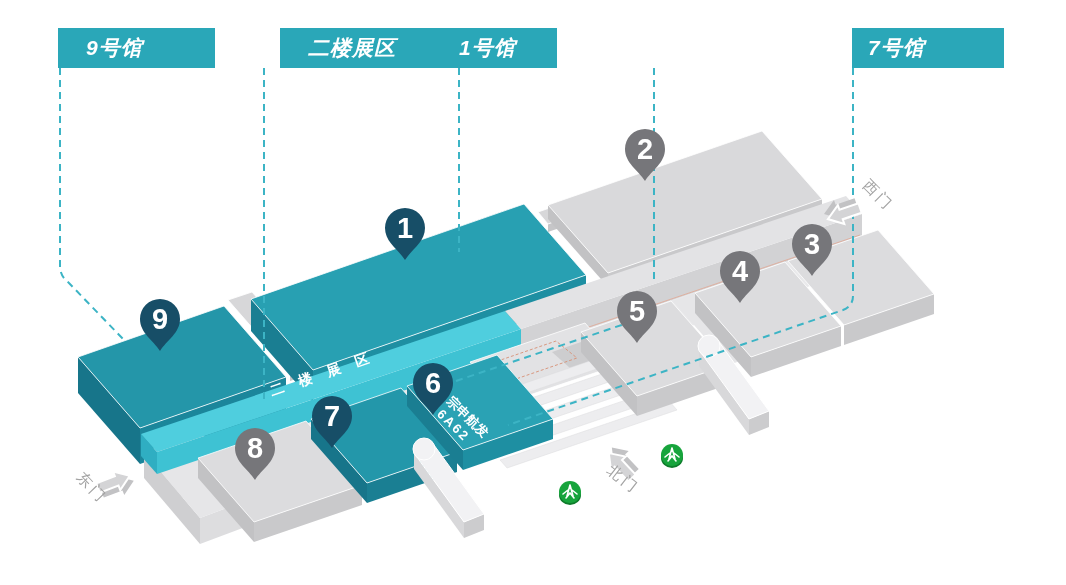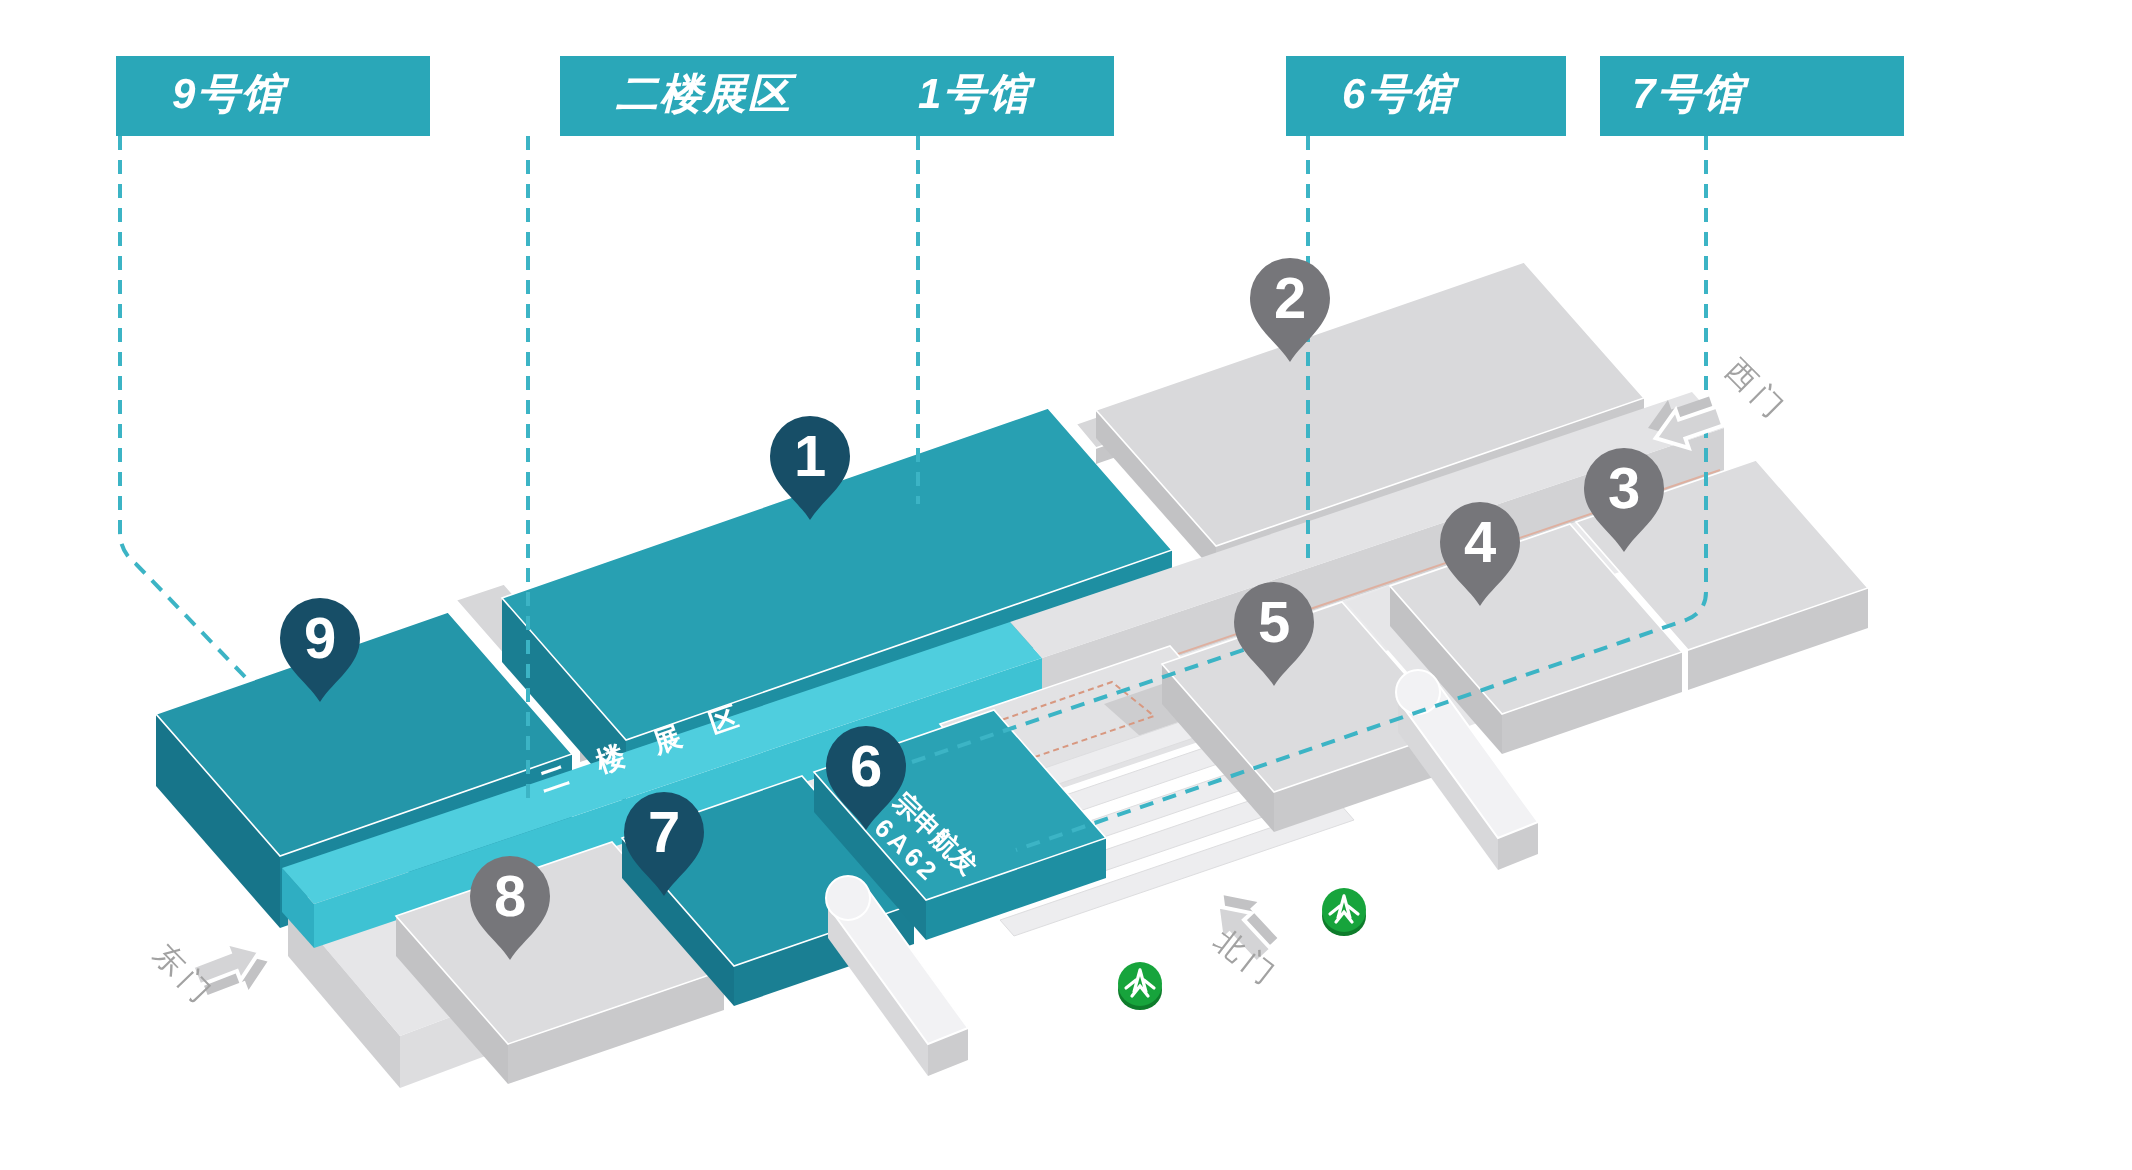--- a/index.html
+++ b/index.html
@@ -209,15 +209,14 @@
     </g>
     <g class="pin navy" transform="translate(160,318)">
       <path d="M0,33 C-7,22 -20,15 -20,1 A20,20 0 1 1 20,1 C20,15 7,22 0,33 Z"></path>
       <text y="11">9</text>
     </g>
   </svg>
 
   <div class="hall-label" style="left:58px;width:157px;">9号馆</div>
   <div class="hall-label" style="left:280px;width:151px;">二楼展区</div>
   <div class="hall-label" style="left:431px;width:126px;">1号馆</div>
-  <div class="hall-label" style="left:643px;width:140px;">6号馆</div>
-  <div class="hall-label" style="left:800px;width:152px;padding-left:16px;">7号馆</div>
+  <div class="hall-label" style="left:852px;width:152px;padding-left:16px;">7号馆</div>
 </div>
 
 </body></html>

